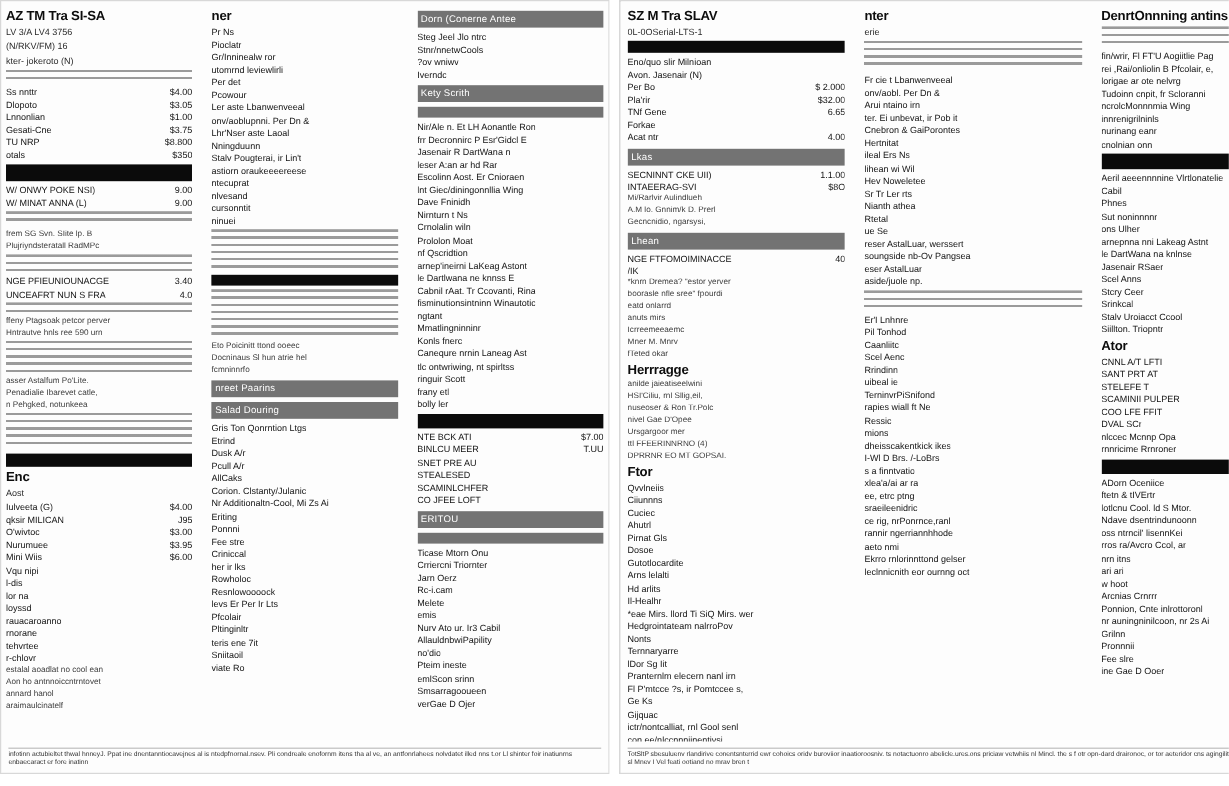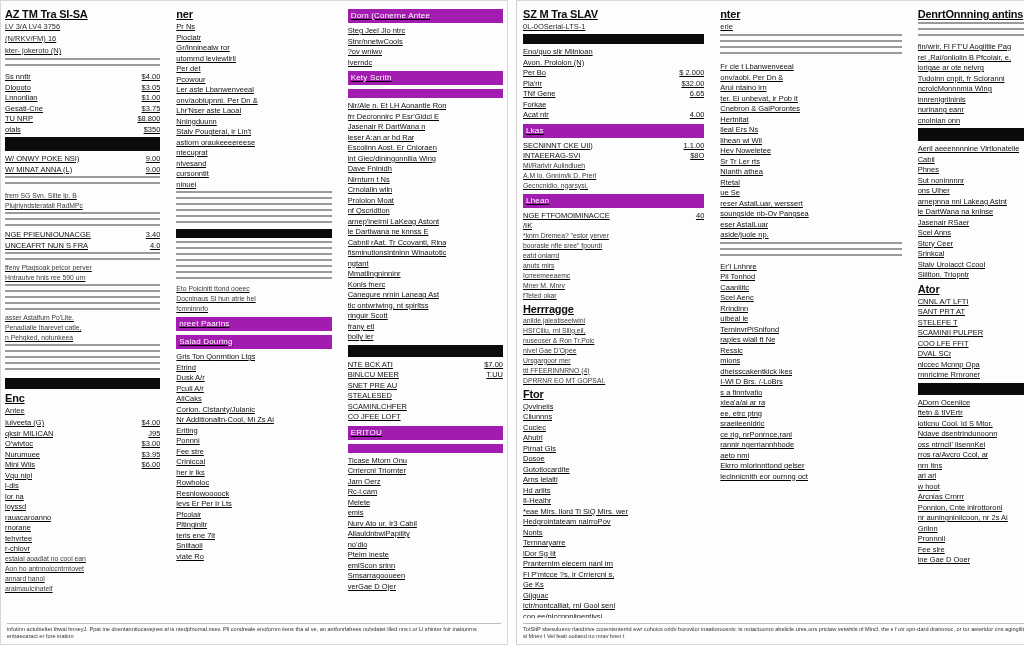--- a/index.html
+++ b/index.html
@@ -33,32 +33,31 @@
     overflow: hidden;
   }
   .sheet.left { left: 0; }
   .sheet.right { left: 516px; width: 588px; border-left: 1px solid #cfcfcf; }
 
   .cols {
     position: absolute;
     top: 4px; left: 4px; right: 4px; bottom: 26px;
     display: flex;
     gap: 16px;
-    text-decoration: underline;
   }
   .col {
     flex: 1 1 0;
     position: relative;
     overflow: hidden;
   }
   .sheet.right .cols { left: 6px; }
 
   
   .bar {
-    background: #a21caf;
+    background: #737373;
     color: #fff;
     height: 14px;
     margin: 4px 0 3px 0;
     font-size: 8px;
     line-height: 14px;
     padding: 0 3px;
     overflow: hidden;
     white-space: nowrap;
     letter-spacing: 0.2px;
   }
@@ -204,21 +203,21 @@
         <div class="desc">ffeny Ptagsoak  petcor perver</div>
         <div class="desc">Hntrautve hnls ree  590 urn</div>
         <div class="smudge" style="height:26px"></div>
         <div class="desc">asser Astalfum Po'Lite.</div>
         <div class="desc">Penadialie Ibarevet catle,</div>
         <div class="desc">n Pehgked, notunkeea</div>
         <div class="smudge" style="height:30px"></div>
 
         <div class="ink" style="height:11px"></div>
         <div class="head">Enc</div>
-        <div class="sub">Antee</div>
+        <div class="sub">Aost</div>
 
         <div class="item">
           <span class="nm">Iulveeta (G)</span>
           <span class="pr">$4.00</span>
         </div>
         <div class="item">
           <span class="nm">qksir MILICAN</span>
           <span class="pr">J95</span>
         </div>
         <div class="item">
@@ -562,21 +561,21 @@
 
       <div class="col">
         <div class="head">SZ M Tra SLAV</div>
         <div class="sub">0L-0OSerial-LTS-1</div>
         <div class="ink" style="height:10px"></div>
 
         <div class="item">
             <span class="nm">Eno/quo slir  Milnioan</span>
           </div>
         <div class="item">
-            <span class="nm">Avon. Prololon (N)</span>
+            <span class="nm">Avon. Jasenair (N)</span>
           </div>
         <div class="item">
           <span class="nm">Per Bo</span>
           <span class="pr">$ 2.000</span>
         </div>
         <div class="item">
           <span class="nm">Pla'rir</span>
           <span class="pr">$32.00</span>
         </div>
         <div class="item">
@@ -672,21 +671,21 @@
         <div class="item">
             <span class="nm">Ternnaryarre</span>
           </div>
         <div class="item">
             <span class="nm">lDor Sg Iit</span>
           </div>
         <div class="item">
             <span class="nm">Pranternlm elecern nanl irn</span>
           </div>
         <div class="item">
-            <span class="nm">Fl P'mtcce ?s, ir Crriercni s,</span>
+            <span class="nm">Fl P'mtcce ?s, ir Pomtccee s,</span>
           </div>
         <div class="item">
             <span class="nm">Ge Ks</span>
           </div>
         <div class="item">
             <span class="nm">Gijquac</span>
           </div>
         <div class="item">
             <span class="nm">ictr/nontcalliat, rnl Gool senl</span>
           </div>

